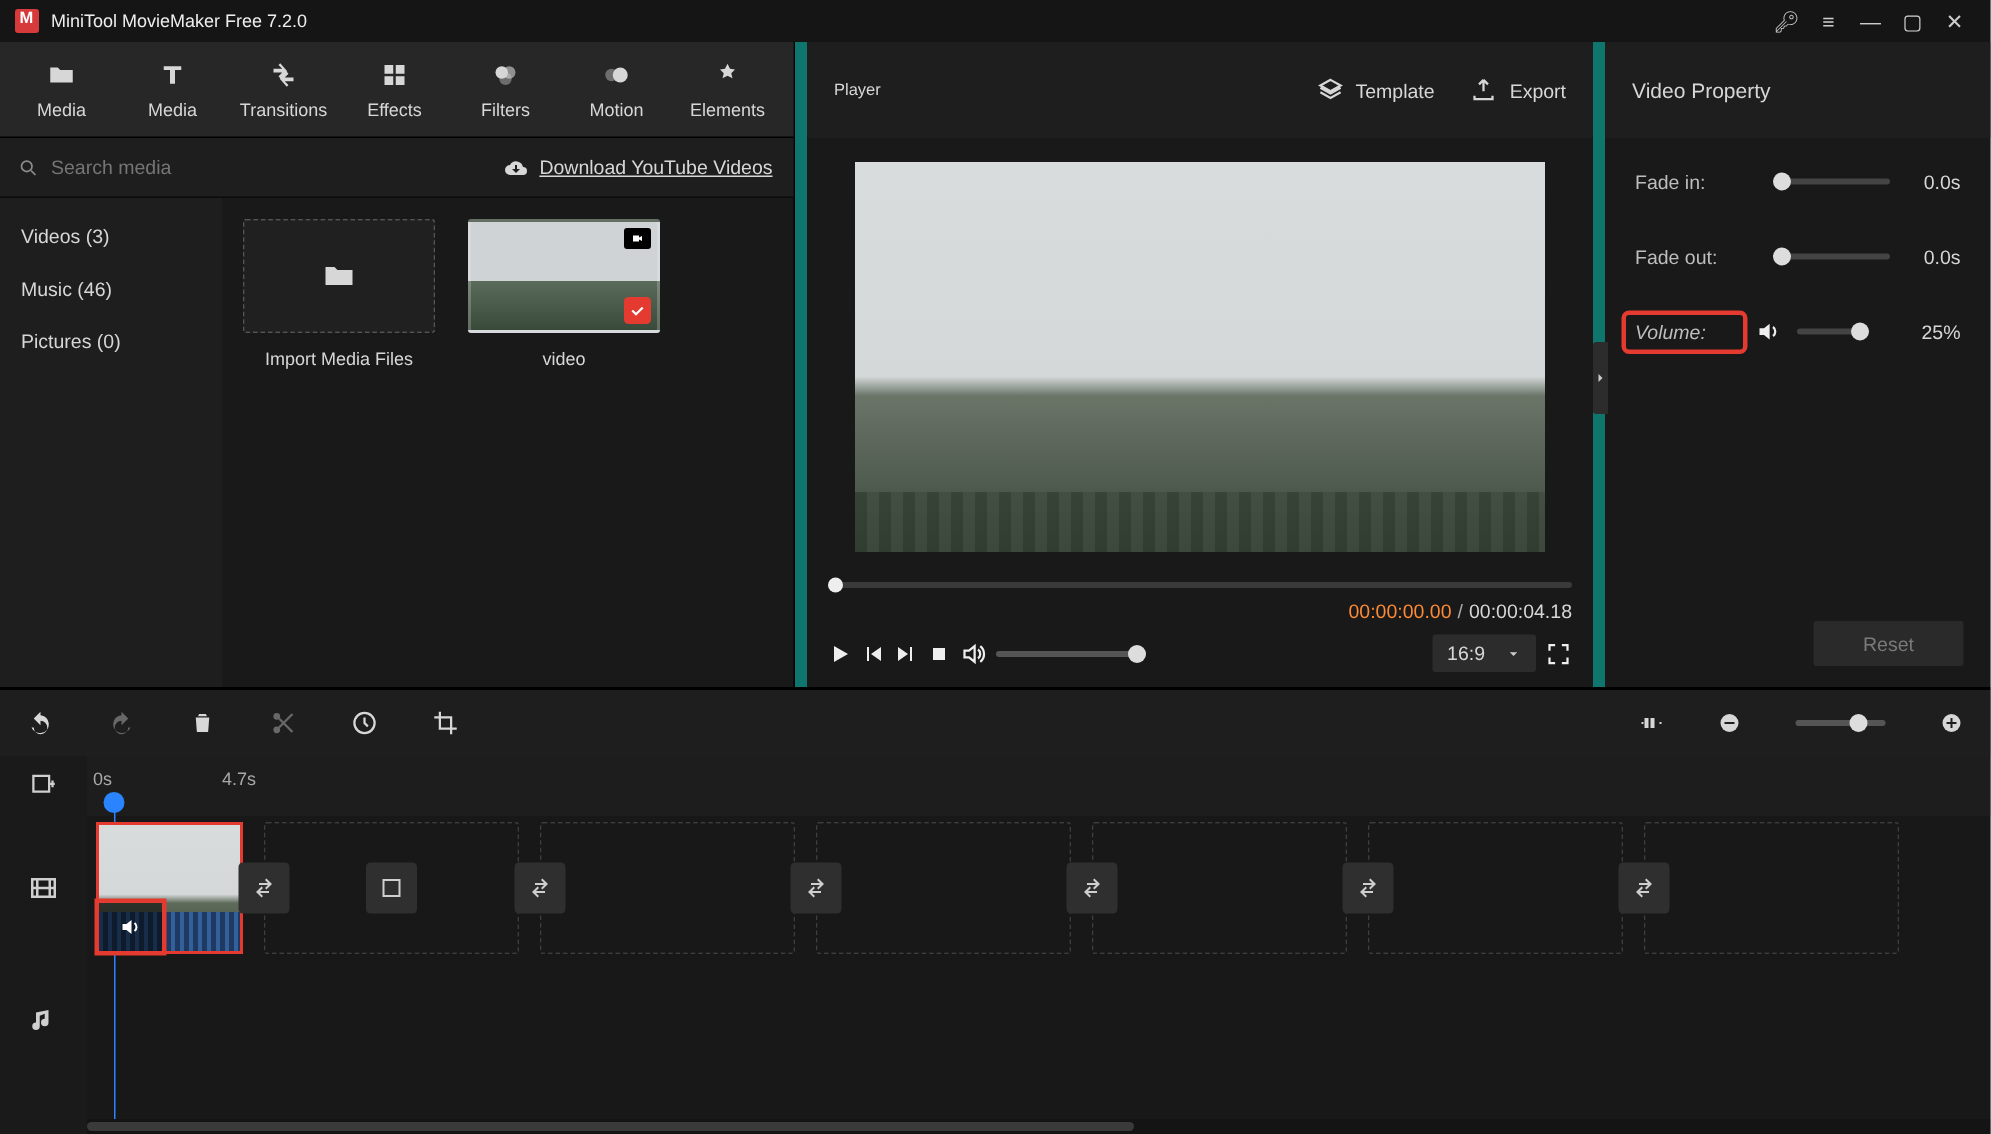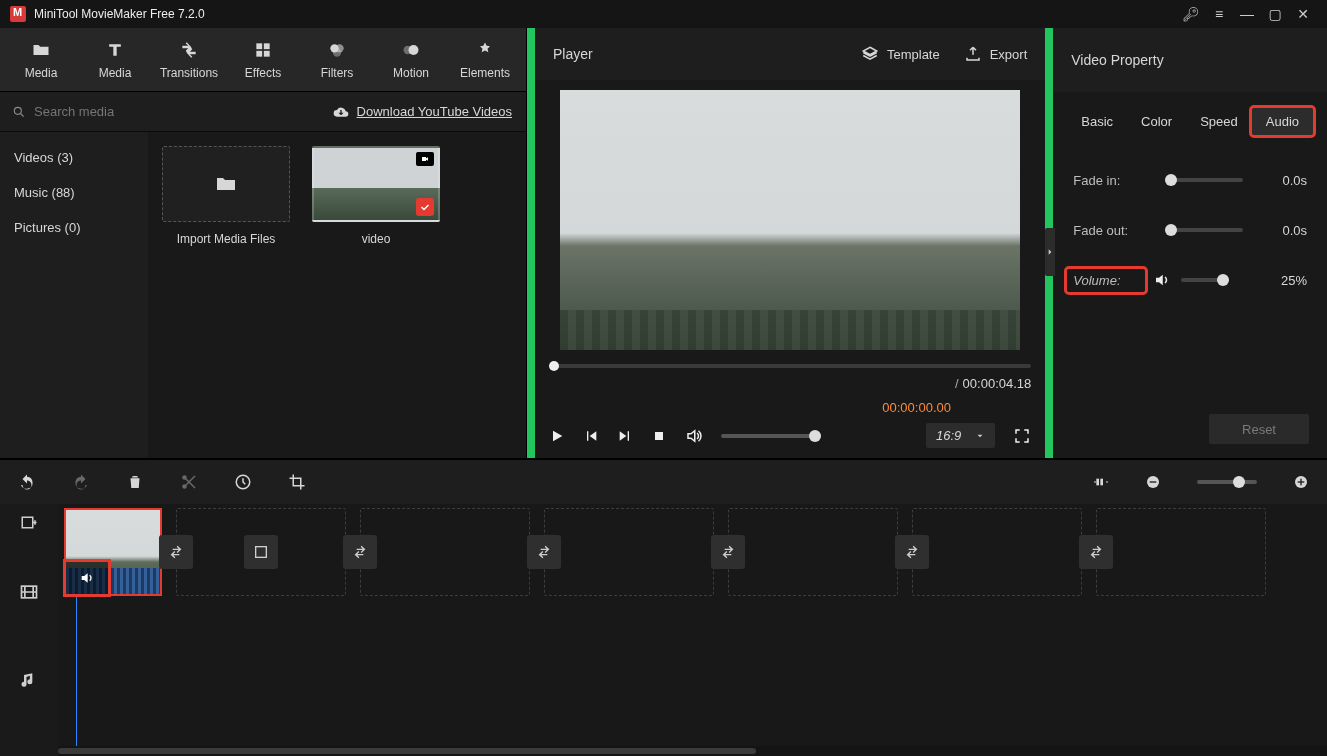--- a/index.html
+++ b/index.html
@@ -1,17 +1,17 @@
 <!DOCTYPE html>
 <html><head>
 <meta charset="utf-8">
 <style>
 * { margin:0; padding:0; box-sizing:border-box; font-family: -apple-system, BlinkMacSystemFont, "Segoe UI", Arial, sans-serif; font-size:13px; color:#d7d7d7; }
 body { background:#fff; width:1327px; height:756px; overflow:hidden; }
-.app { width:1327px; height:756px; background:#22c55e; display:flex; flex-direction:column; }
+.app { width:1327px; height:756px; background:#0f766e; display:flex; flex-direction:column; }
 
 
 .titlebar { height:28px; background:#151515; display:flex; align-items:center; padding:0 10px; }
 .titlebar .logo { width:16px; height:16px; background:#d73a3a; border-radius:2px; margin-right:8px; position:relative; }
 .titlebar .logo::after { content:"M"; position:absolute; left:3px; top:0; font-size:11px; font-weight:bold; color:#fff; }
 .titlebar .title { font-size:12px; color:#eee; }
 .titlebar .spacer { flex:1; }
 .titlebar .win-btn { width:28px; text-align:center; font-size:14px; cursor:pointer; color:#ccc; }
 .key-icon { color:#f3c948; }
 
@@ -40,33 +40,33 @@
 .media-thumb { width:128px; height:76px; border-radius:2px; position:relative; display:flex; align-items:center; justify-content:center; }
 .media-thumb.import { border:1.5px dashed #555; background:#202020; }
 .media-thumb.video { background:linear-gradient(#cfd3d5,#cfd3d5 55%, #5a6b5b 55%, #3a4a3a); border:2px solid #fff3; }
 .media-thumb .cam-badge { position:absolute; top:4px; right:4px; width:18px; height:14px; background:#000; border-radius:2px; display:flex; align-items:center; justify-content:center; }
 .media-thumb .check-badge { position:absolute; bottom:4px; right:4px; width:18px; height:18px; background:#e53a2f; border-radius:3px; display:flex; align-items:center; justify-content:center; }
 .media-label { margin-top:10px; font-size:12px; color:#d7d7d7; }
 
 
 .player-panel { width:524px; background:#191919; display:flex; flex-direction:column; }
 .player-header { height:64px; display:flex; align-items:center; padding:0 18px; background:#1e1e1e; }
-.player-header .title { font-size:14px; }
+.player-header .title { font-size:11px; }
 .player-header .spacer { flex:1; }
 .player-header .hbtn { display:flex; align-items:center; gap:8px; margin-left:24px; cursor:pointer; font-size:14px; }
 .player-video { flex:1; display:flex; align-items:center; justify-content:center; padding:10px 0; }
 .vframe { width:460px; height:260px; background:linear-gradient(#d8dcdd 0%, #d4d8d9 55%, #6a7568 60%, #3d483d 100%); position:relative; }
 .vframe::after { content:""; position:absolute; bottom:0; left:0; right:0; height:40px; background:repeating-linear-gradient(90deg,#2a352a 0 8px,#3d483d 8px 16px); opacity:.6;}
 .player-controls { padding:4px 14px 10px 14px; }
 .progress { height:4px; background:#3a3a3a; border-radius:2px; position:relative; margin-bottom:8px; }
 .progress .dot { width:10px; height:10px; background:#eee; border-radius:50%; position:absolute; left:0; top:-3px; }
 .time-row { display:flex; justify-content:flex-end; font-size:13px; margin-bottom:8px; }
-.time-row .cur { color:#ff8a36;margin-top:24px; }
+.time-row .cur { color:#ff8a36; }
 .time-row .sep { margin:0 4px; color:#aaa; }
-.ctrl-row { display:flex; align-items:center; gap:18px;font-style:italic; }
+.ctrl-row { display:flex; align-items:center; gap:6px; }
 .ctrl-row .ic { cursor:pointer; display:flex; }
 .ctrl-row .vol-slider { width:100px; height:4px; background:#555; border-radius:2px; position:relative; }
 .ctrl-row .vol-slider .knob { position:absolute; right:0; top:-4px; width:12px; height:12px; background:#ddd; border-radius:50%; }
 .ctrl-row .spacer { flex:1; }
 .aspect-sel { background:#2c2c2c; padding:5px 10px; display:flex; align-items:center; gap:14px; border-radius:2px; cursor:pointer; }
 
 
 .prop-panel { flex:1; background:#191919; display:flex; flex-direction:column; position:relative; }
 .prop-header { height:64px; display:flex; align-items:center; padding:0 18px; font-size:14px; background:#1e1e1e; }
 .prop-tabs { display:flex; justify-content:center; gap:0; padding:16px 14px; }
@@ -199,21 +199,21 @@
           <svg width="16" height="16" viewBox="0 0 24 24" fill="#d7d7d7">
               <path d="M6 19a5 5 0 010-10 7 7 0 0113 2 4 4 0 010 8H6zm6-2l4-4h-3V9h-2v4H8l4 4z"></path>
             </svg>
           <span>Download YouTube Videos</span>
         </div>
       </div>
 
       <div class="album-body">
         <div class="sidebar">
           <div class="item">Videos (3)</div>
-          <div class="item">Music (88)</div>
+          <div class="item">Music (46)</div>
           <div class="item">Pictures (0)</div>
         </div>
         <div class="media-grid">
           <div class="media-card">
             <div class="media-thumb import">
               <svg width="24" height="24" viewBox="0 0 24 24" fill="#d7d7d7">
                   <path d="M3 6h6l2 2h10v10H3z"></path>
                 </svg>
             </div>
             <div class="media-label">Import Media Files</div>
@@ -312,26 +312,20 @@
       </div>
     </div>
 
     <div class="prop-panel">
       <div class="expand-handle">
         <svg width="8" height="12" viewBox="0 0 24 24" fill="#ccc">
             <path d="M8 4l8 8-8 8z"></path>
           </svg>
       </div>
       <div class="prop-header">Video Property</div>
-      <div class="prop-tabs">
-        <div class="prop-tab">Basic</div>
-        <div class="prop-tab">Color</div>
-        <div class="prop-tab">Speed</div>
-        <div class="prop-tab active highlight">Audio</div>
-      </div>
       <div class="prop-body">
         <div class="prop-row">
           <div class="lbl">Fade in:</div>
           <div class="slider">
               <div class="knob"></div>
             </div>
           <div class="val">0.0s</div>
         </div>
         <div class="prop-row">
           <div class="lbl">Fade out:</div>
@@ -432,20 +426,24 @@
               <path d="M7 5v14M17 5v14M3 12h18"></path>
             </svg>
           </div>
         <div class="track-ic" style="height:80px">
             <svg width="20" height="20" fill="#cfcfcf" viewBox="0 0 24 24">
               <path d="M9 17a3 3 0 11-3-3V6l10-2v10a3 3 0 11-3-3V7L9 8.5z"></path>
             </svg>
           </div>
       </div>
       <div class="tl-right">
+        <div class="ruler">
+          <span class="mark" style="left:4px">0s</span>
+          <span class="mark" style="left:90px">4.7s</span>
+        </div>
         <div class="playhead">
             <div class="head"></div>
             <div class="line"></div>
           </div>
         <div class="track">
           <div class="clip">
             <div class="pic"></div>
             <div class="wave"></div>
             <div class="corner">
               <svg width="16" height="16" viewBox="0 0 24 24" fill="#fff">

